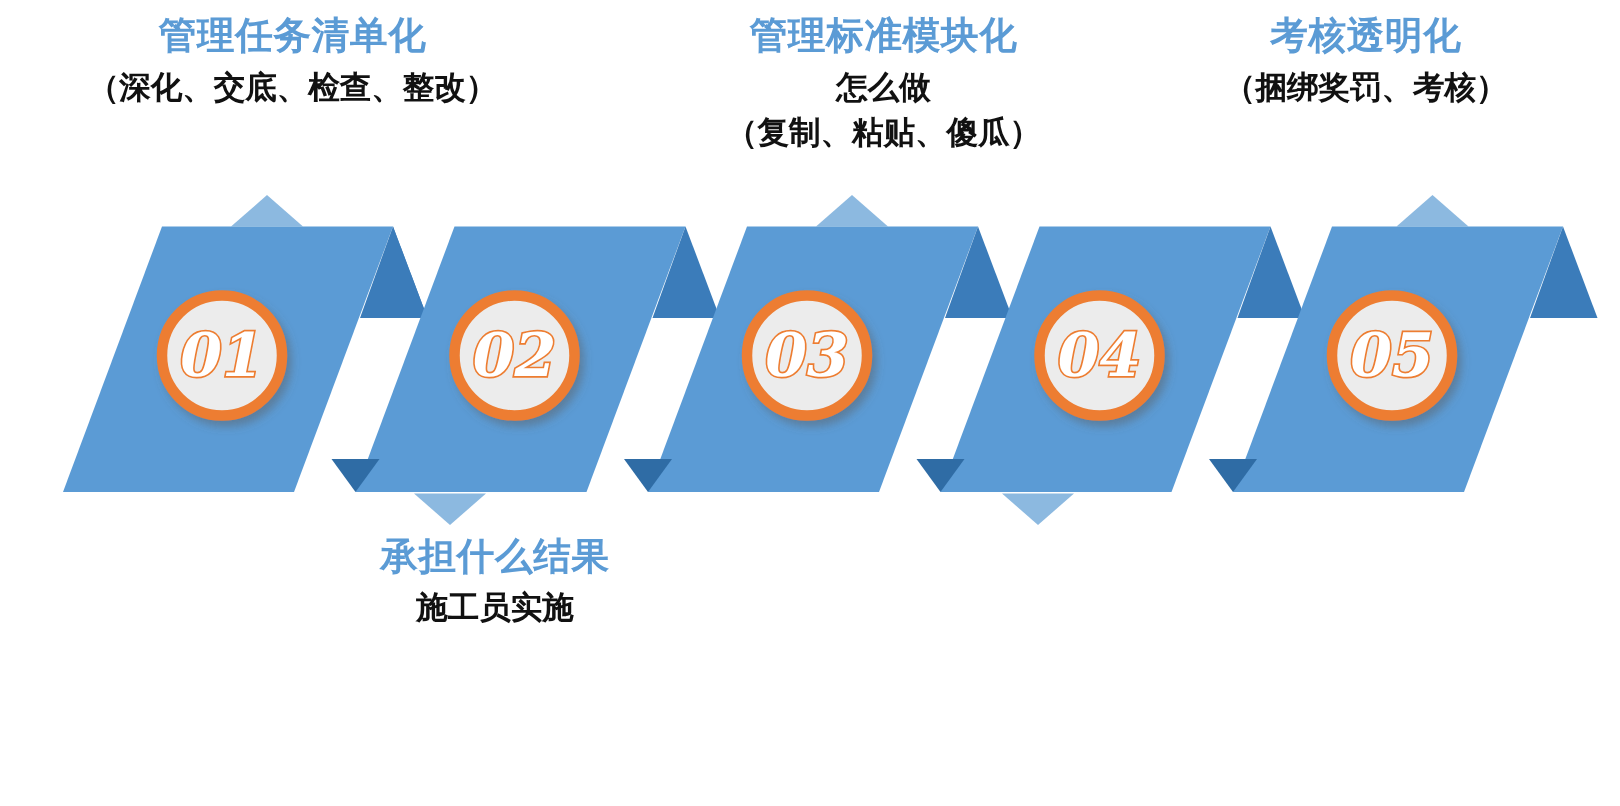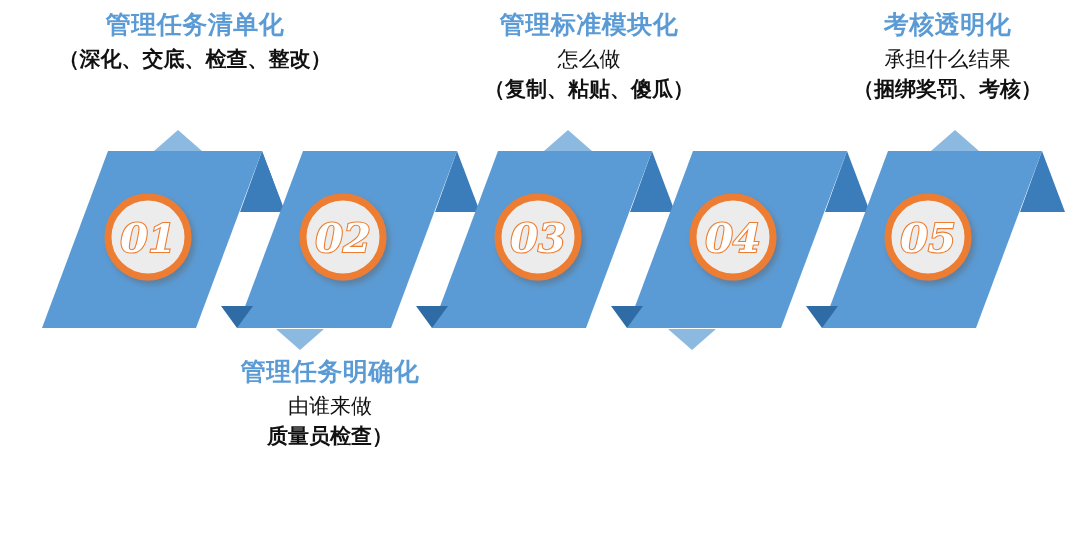--- a/index.html
+++ b/index.html
@@ -24,35 +24,35 @@
   }
   .heading{
     color:#5b9bd5;
     font-weight:bold;
     font-size:25px;
     letter-spacing:0.5px;
     margin-bottom:4px;
   }
   .sub{
     color:#111111;
-    font-weight:normal;
+    font-weight:bold;
     font-size:21px;
     margin-bottom:3px;
   }
   .detail{
     color:#111111;
     font-weight:bold;
     font-size:21px;
     margin-bottom:2px;
   }
 
   
   .t1{left:-5px;  top:8px;  width:400px;}
   .t3{left:424px; top:8px;  width:330px;}
-  .t5{left:815px; top:8px;  width:265px;}
+  .t5{left:778px; top:8px;  width:265px;}
   
   .b2{left:145px; top:355px; width:370px;}
   .b4{left:530px; top:355px; width:340px;}
 
   
 </style>
 </head>
 <body>
 
 <div id="stage">
@@ -136,24 +136,22 @@
   </div>
 
   <div class="textblock t3">
     <div class="heading">管理标准模块化</div>
     <div class="sub">怎么做</div>
     <div class="detail">（复制、粘贴、傻瓜）</div>
   </div>
 
   <div class="textblock t5">
     <div class="heading">考核透明化</div>
-    <div class="sub">承担什么结果</div>
     <div class="detail">（捆绑奖罚、考核）</div>
   </div>
 
   <div class="textblock b2">
-    <div class="heading">管理任务明确化</div>
-    <div class="sub">由谁来做</div>
-    <div class="detail">质量员检查）</div>
+    <div class="heading">承担什么结果</div>
+    <div class="sub">施工员实施</div>
   </div>
 
 
 </div>
 
 </body></html>

